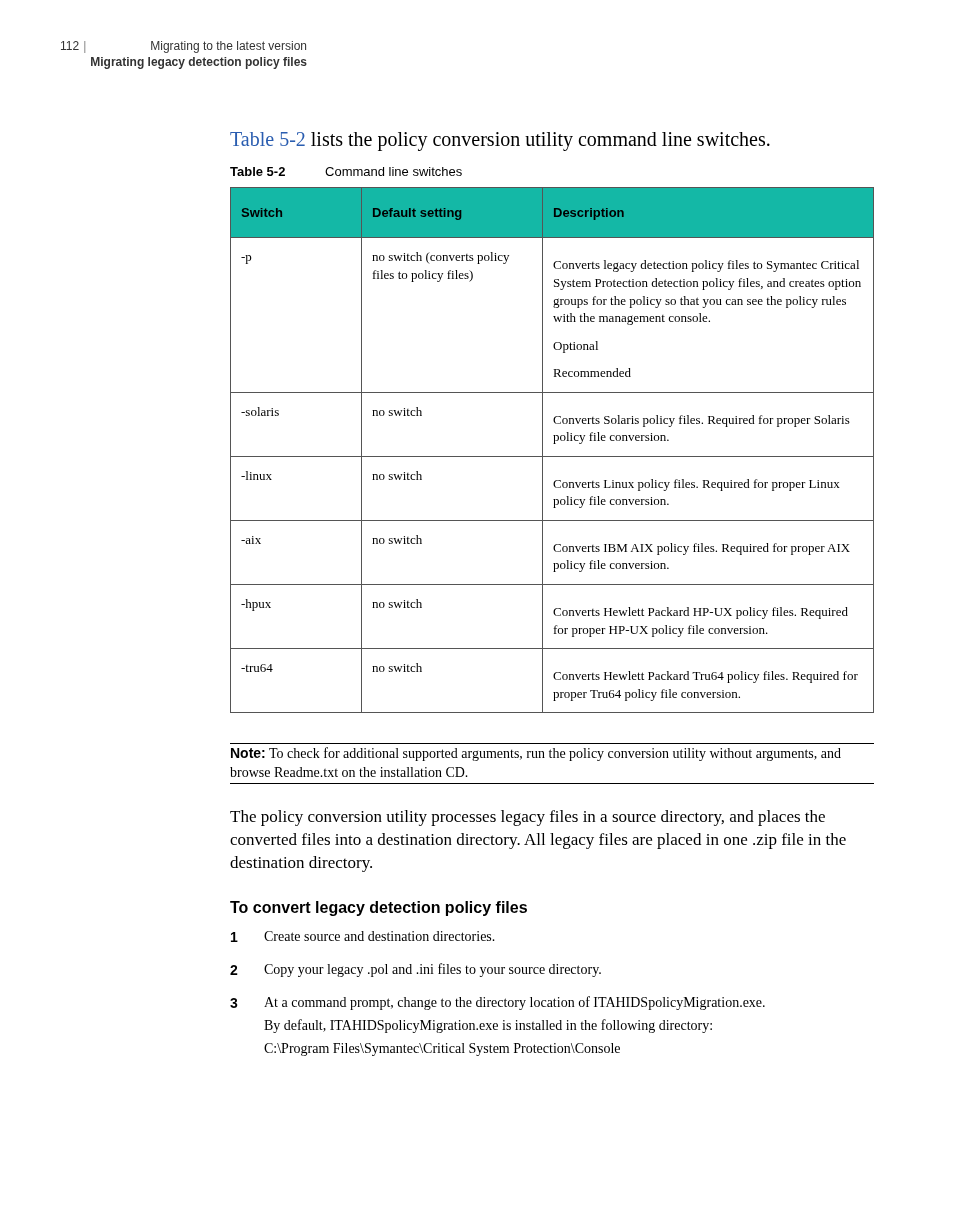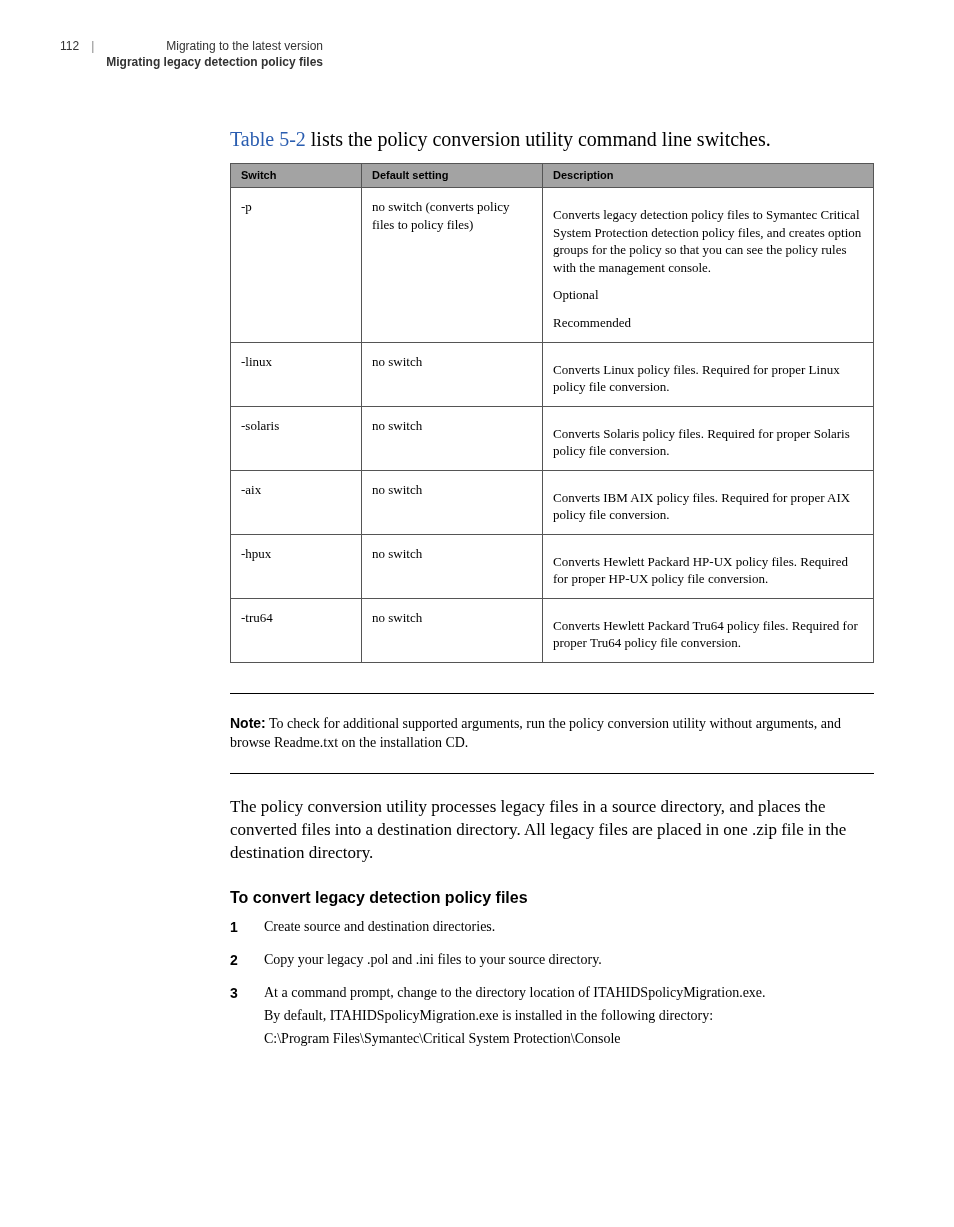--- a/index.html
+++ b/index.html
@@ -11,21 +11,21 @@
     line-height: 1.35;
     width: 954px;
     box-sizing: border-box;
   }
   .header-area {
     font-family: Arial, Helvetica, sans-serif;
     font-size: 12px;
     color: #333;
     margin-bottom: 56px;
     display: flex;
-    gap: 12px;
+    gap: 4px;
   }
   .header-area .pnum {
     font-size: 12px;
     color: #333;
   }
   .header-area .bar {
     color: #888;
   }
   .header-lines {
     display: flex;
@@ -52,45 +52,45 @@
   }
   .table-caption .lbl { font-weight: bold; }
   .table-caption .cap { font-weight: normal; margin-left: 36px; }
 
   table.switches {
     border-collapse: collapse;
     width: 100%;
     margin-bottom: 30px;
   }
   table.switches th {
-    background: #a3a3a3;
+    background: #14b8a6;
     text-align: left;
     font-family: Arial, Helvetica, sans-serif;
     font-weight: bold;
-    font-size: 11px;
-    padding: 4px 10px;
+    font-size: 13px;
+    padding: 16px 10px;
     border: 1px solid #555;
   }
   table.switches td {
     font-size: 13px;
     padding: 10px 10px;
     border: 1px solid #555;
     vertical-align: top;
   }
   table.switches .col1 { width: 110px; }
   table.switches .col2 { width: 160px; }
   table.switches td p {
     margin: 8px 0 10px 0;
   }
   table.switches td p:last-child { margin-bottom: 0; }
 
   .note-box {
     border-top: 1px solid #000;
     border-bottom: 1px solid #000;
-    padding: 20px 0;
+    padding: 0 0;
     font-size: 14px;
     margin-bottom: 22px;
   }
   .note-box .note-label { font-family: Arial, Helvetica, sans-serif; font-weight: bold; }
 
   .body-para {
     font-size: 17px;
     margin-bottom: 22px;
   }
 
@@ -131,51 +131,55 @@
     <span class="l2">Migrating legacy detection policy files</span>
   </div>
 </div>
 
 <div class="content">
 
   <p class="intro-para">
     <span class="tableref">Table 5-2</span><span> lists the policy conversion utility command line switches.</span>
   </p>
 
+  <div class="table-caption">
+    <span class="lbl">Table 5-2</span>
+    <span class="cap">Command line switches</span>
+  </div>
 
   <table class="switches">
     <thead>
       <tr>
         <th class="col1">Switch</th>
         <th class="col2">Default setting</th>
         <th>Description</th>
       </tr>
     </thead>
     <tbody id="tbody">
         <tr>
           <td class="col1">-p</td>
           <td class="col2">no switch (converts policy files to policy files)</td>
           <td>
             <p>Converts legacy detection policy files to Symantec Critical System Protection detection policy files, and creates option groups for the policy so that you can see the policy rules with the management console.</p>
             <p>Optional</p>
             <p>Recommended</p>
           </td>
         </tr>
         <tr>
+          <td class="col1">-solaris</td>
+          <td class="col2">no switch</td>
+          <td>
+            <p>Converts Solaris policy files. Required for proper Solaris policy file conversion.</p>
+          </td>
+        </tr>
+        <tr>
           <td class="col1">-linux</td>
           <td class="col2">no switch</td>
           <td>
             <p>Converts Linux policy files. Required for proper Linux policy file conversion.</p>
-          </td>
-        </tr>
-        <tr>
-          <td class="col1">-solaris</td>
-          <td class="col2">no switch</td>
-          <td>
-            <p>Converts Solaris policy files. Required for proper Solaris policy file conversion.</p>
           </td>
         </tr>
         <tr>
           <td class="col1">-aix</td>
           <td class="col2">no switch</td>
           <td>
             <p>Converts IBM AIX policy files. Required for proper AIX policy file conversion.</p>
           </td>
         </tr>
         <tr>

